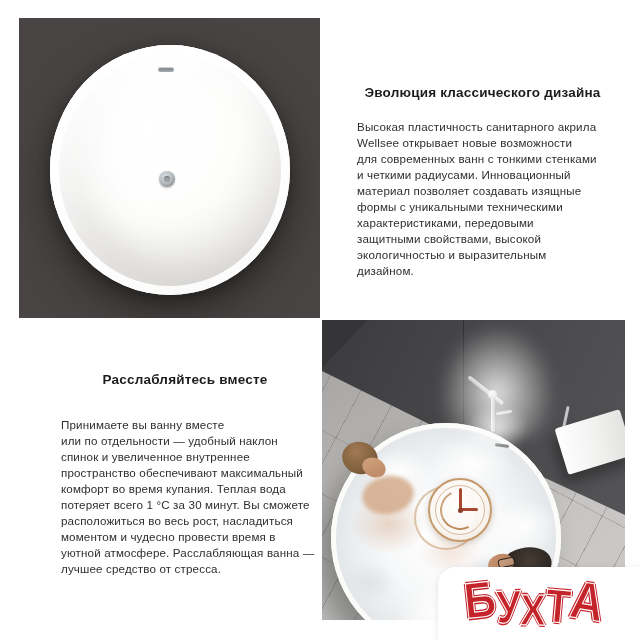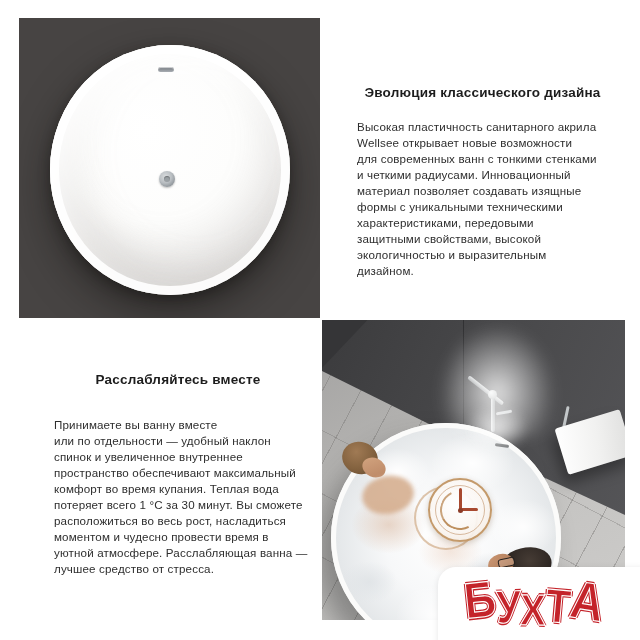--- a/index.html
+++ b/index.html
@@ -26,21 +26,21 @@
            background:#9aa0a4;box-shadow:inset 0 1px 1px rgba(0,0,0,.3);}
 
   
   .text-section{position:absolute;color:#2e2e2e;}
   .section-heading{font-size:13.5px;font-weight:bold;color:#1d1d1d;letter-spacing:.2px;
                    text-align:center;line-height:17px;margin:0 0 18px 0;}
   .section-body{font-size:11.6px;line-height:16px;letter-spacing:.15px;margin:0;
                 white-space:pre-line;font-weight:500;}
   #design-section{left:340px;top:72px;width:285px;margin-top:12px;}
   #design-section .section-body{padding-left:17px;width:262px;}
-  #relax-section{left:33px;top:371px;width:290px;}
+  #relax-section{left:40px;top:371px;width:290px;}
   #relax-section .section-body{padding-left:21px;width:272px;margin-top:29px;}
 
   
   .bath-photo{position:absolute;left:322px;top:320px;width:303px;height:300px;overflow:hidden;background:#b5b4b2;}
   .floor{position:absolute;inset:0;
          background:
           repeating-linear-gradient(118deg, rgba(255,255,255,0) 0 33px, rgba(122,120,118,.45) 33px 34px),
           repeating-linear-gradient(28deg, rgba(255,255,255,0) 0 55px, rgba(122,120,118,.35) 55px 56px),
           linear-gradient(150deg,#a2a1a0 0%,#b4b3b1 35%,#c6c5c3 70%,#cdccca 100%);}
   .wall{position:absolute;inset:0;

